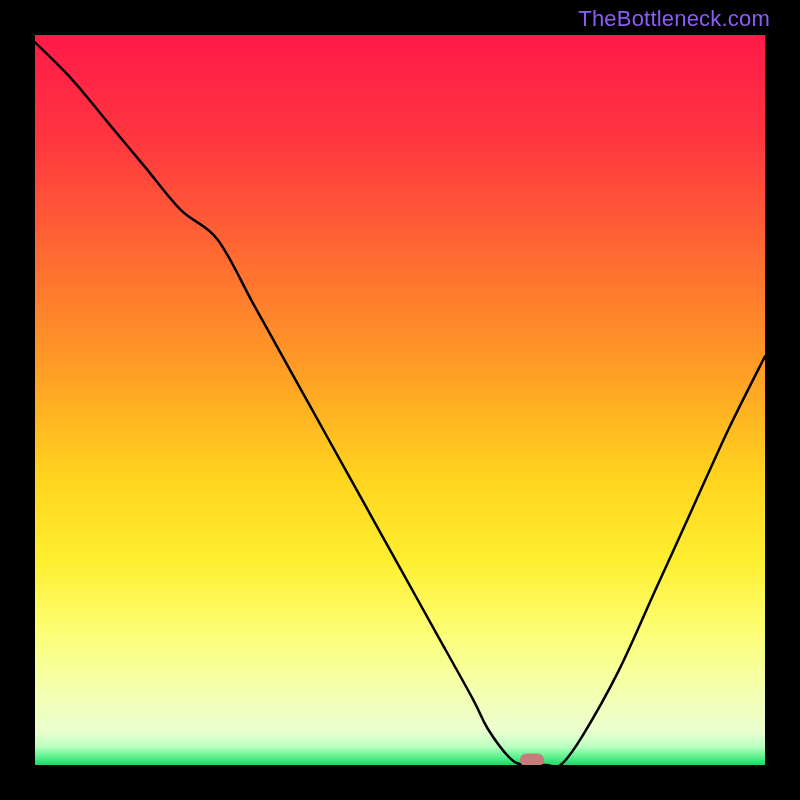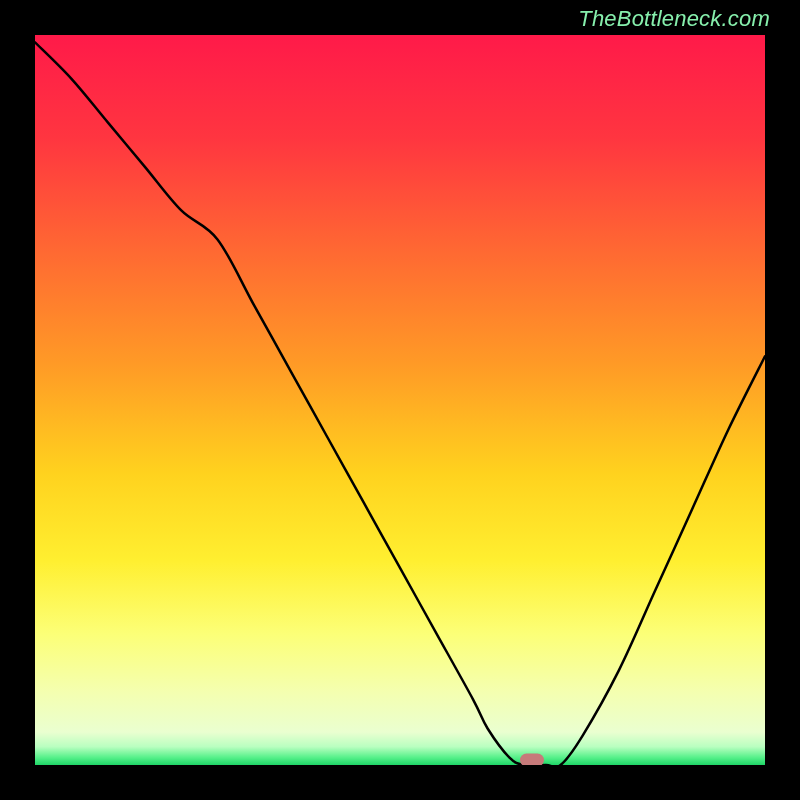--- a/index.html
+++ b/index.html
@@ -49,25 +49,24 @@
     position: absolute;
     width: 24px;
     height: 13px;
     border-radius: 6.5px;
     transform: translate(-50%, -50%);
   }
   .watermark {
     position: absolute;
     top: 6px;
     right: 30px;
-    color: #86efac;
+    color: #8b5cf6;
     font-size: 22px;
     font-weight: 500;
     letter-spacing: 0.2px;
-    font-style: italic;
   }
 </style>
 </head>
 <body>
 
 <div class="frame">
 
   <div class="watermark">TheBottleneck.com</div>
 
   <div class="plot-area">

